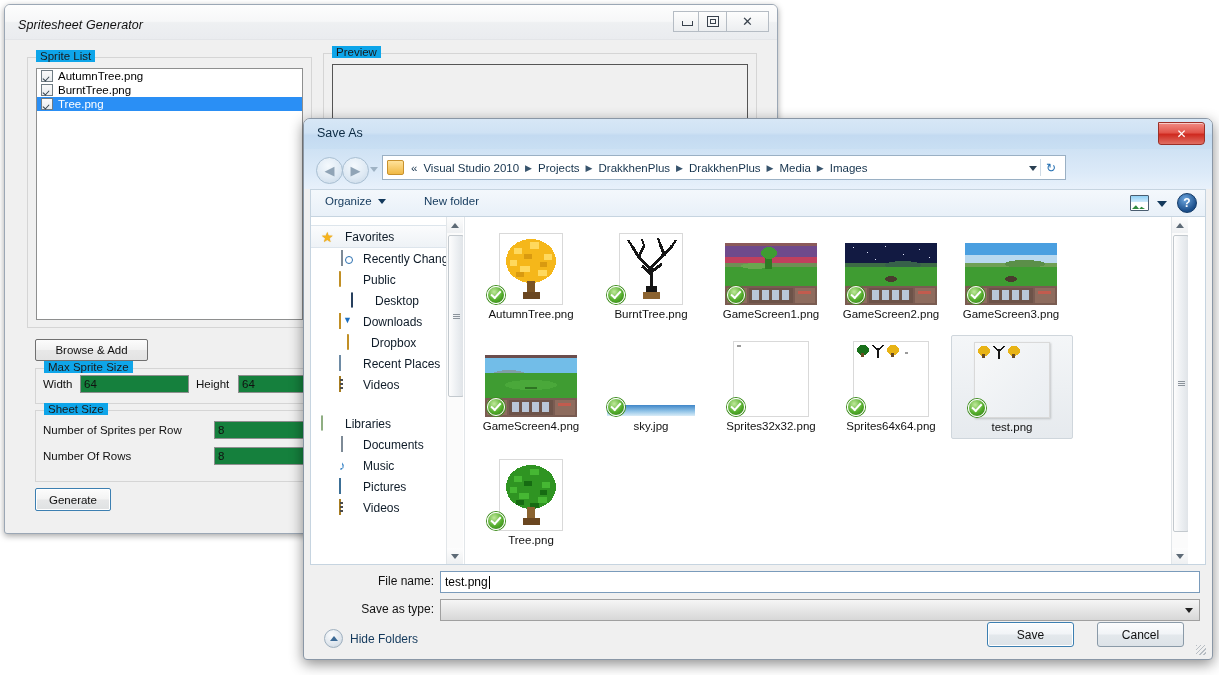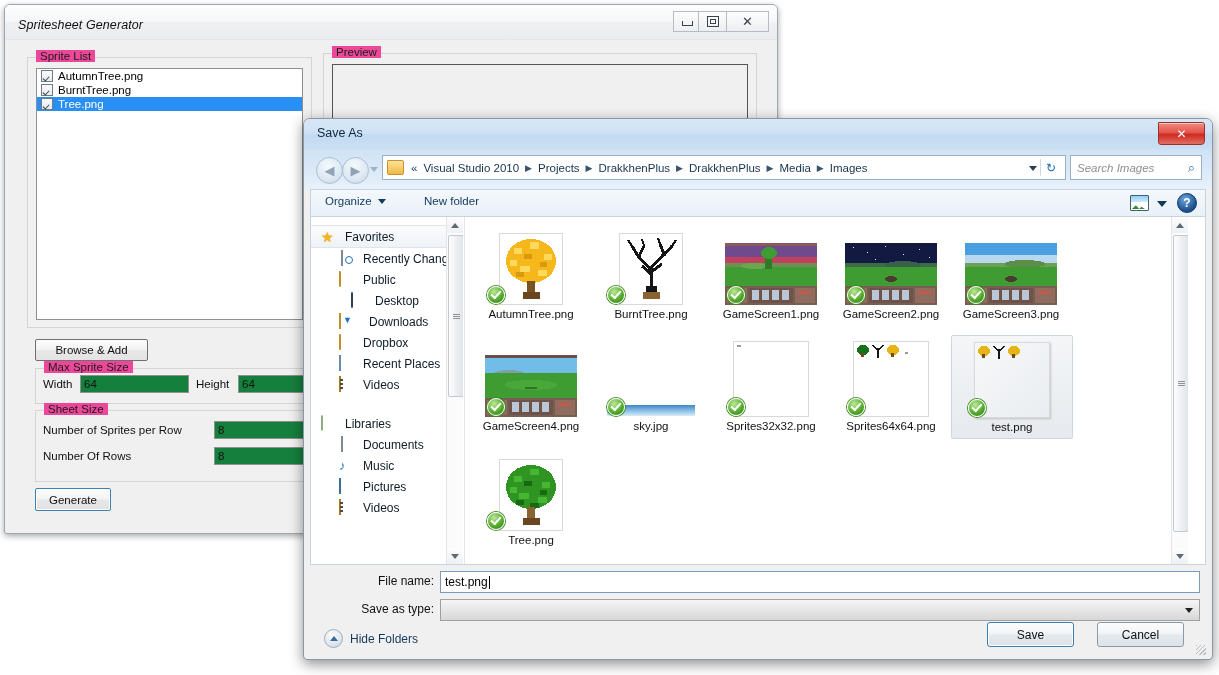--- a/index.html
+++ b/index.html
@@ -40,21 +40,21 @@
   #btn-min{right:76px;border-right:none;}
   #btn-max{right:50px;}
   #btn-close{right:8px;width:41px;border-left:none;}
   .gl-min{width:9px;height:4px;border:1px solid #39424d;border-top:none;margin-top:4px;}
   .gl-max{width:10px;height:9px;border:1px solid #39424d;position:relative;}
   .gl-max:after{content:"";position:absolute;left:2px;top:2px;width:4px;height:3px;border:1px solid #39424d;}
   .gl-close{font-size:13px;font-weight:bold;line-height:1;color:#39424d;font-family:"DejaVu Sans",sans-serif;}
 
   
   .groupbox{position:absolute;border:1px solid #d5d5d5;}
-  .grouplabel{position:absolute;top:-8px;left:8px;background:#ec4899;padding:0 4px;font-size:11.5px;color:#1a1a1a;}
+  .grouplabel{position:absolute;top:-8px;left:8px;background:#0ea5e9;padding:0 4px;font-size:11.5px;color:#1a1a1a;}
 
   #sprite-group{left:22px;top:52px;width:283px;height:269px;}
   #sprite-list{
     position:absolute;left:8px;top:10px;width:265px;height:250px;
     background:#fff;border:1px solid #8e8f8f;overflow:hidden;
   }
   .sprite-row{height:14px;display:flex;align-items:center;padding:0 2px;font-size:11.5px;}
   .sprite-row.sel{background:#2a8ff5;color:#fff;}
   .cb{width:10px;height:10px;border:1px solid #6f7c84;background:linear-gradient(to bottom,#fafafa,#e8ecef);
       margin:0 5px 0 2px;position:relative;flex:0 0 auto;}
@@ -390,24 +390,20 @@
       <span class="csep">▶</span>
       <span class="crumb">DrakkhenPlus</span>
       <span class="csep">▶</span>
       <span class="crumb">Media</span>
       <span class="csep">▶</span>
       <span class="crumb">Images</span>
       <span id="addr-caret"></span>
       <span id="addr-refresh">↻</span>
     </div>
 
-    <div id="searchbox">
-      <span id="search-ph">Search Images</span>
-      <span id="search-icon">⌕</span>
-    </div>
   </div>
 
   <div id="sa-toolbar">
     <div class="tbitem" id="tb-organize">
       <span>Organize</span>
       <span class="tbcaret"></span>
     </div>
     <div class="tbitem" id="tb-newfolder">
       <span>New folder</span>
     </div>
@@ -429,25 +425,25 @@
         <span>Recently Changed</span>
       </div>
       <div class="navitem" style="padding-left:28px;">
         <span class="navico"><span class="ni-folder"></span></span>
         <span>Public</span>
       </div>
       <div class="navitem" style="padding-left:40px;">
         <span class="navico"><span class="ni-desktop"></span></span>
         <span>Desktop</span>
       </div>
-      <div class="navitem" style="padding-left:28px;gap:6px;">
+      <div class="navitem" style="padding-left:28px;">
         <span class="navico"><span class="ni-dl"></span></span>
         <span>Downloads</span>
       </div>
-      <div class="navitem" style="padding-left:28px;">
+      <div class="navitem" style="padding-left:36px;">
         <span class="navico"><span class="ni-folder"></span></span>
         <span>Dropbox</span>
       </div>
       <div class="navitem" style="padding-left:28px;">
         <span class="navico"><span class="ni-recent"></span></span>
         <span>Recent Places</span>
       </div>
       <div class="navitem" style="padding-left:28px;">
         <span class="navico"><span class="ni-video"></span></span>
         <span>Videos</span>

